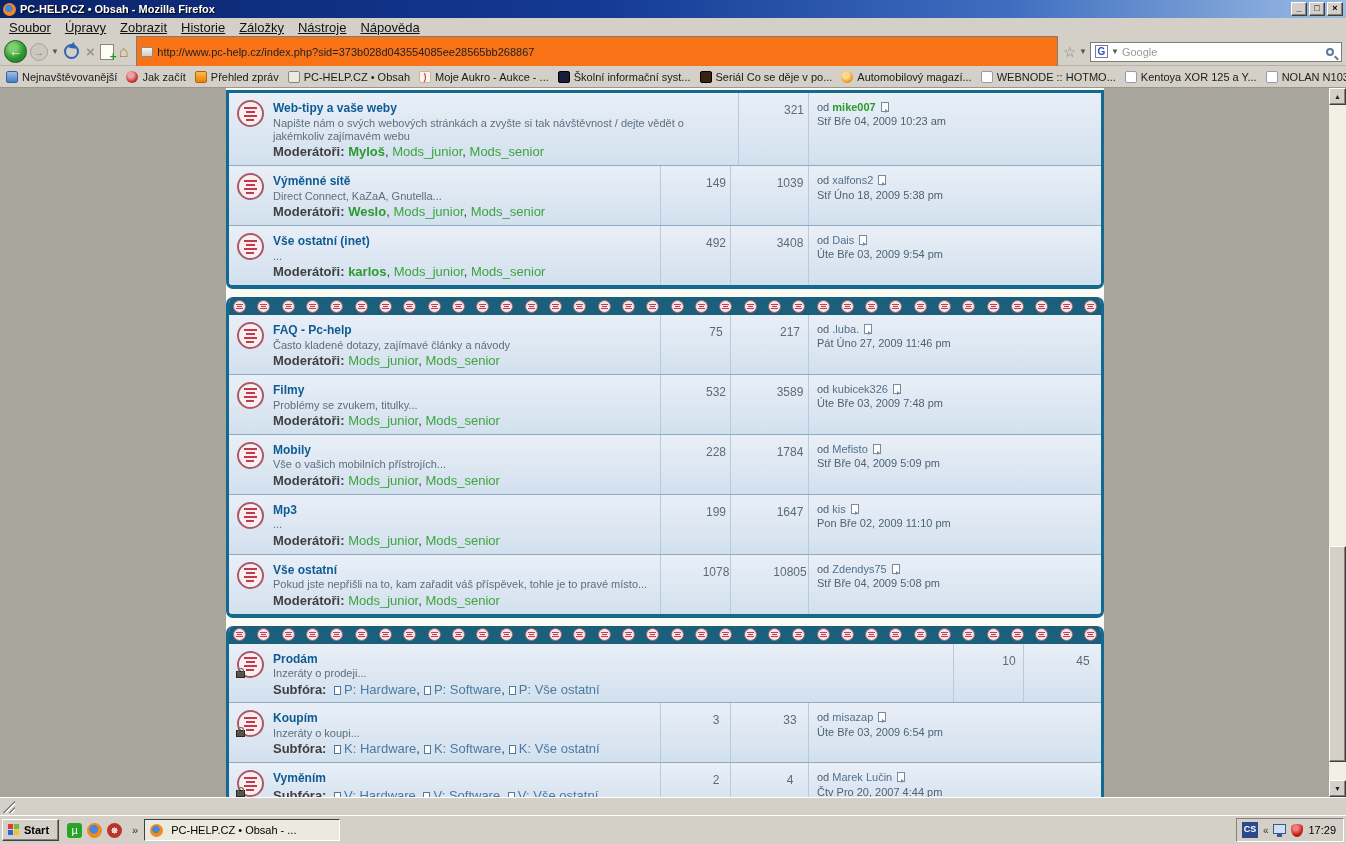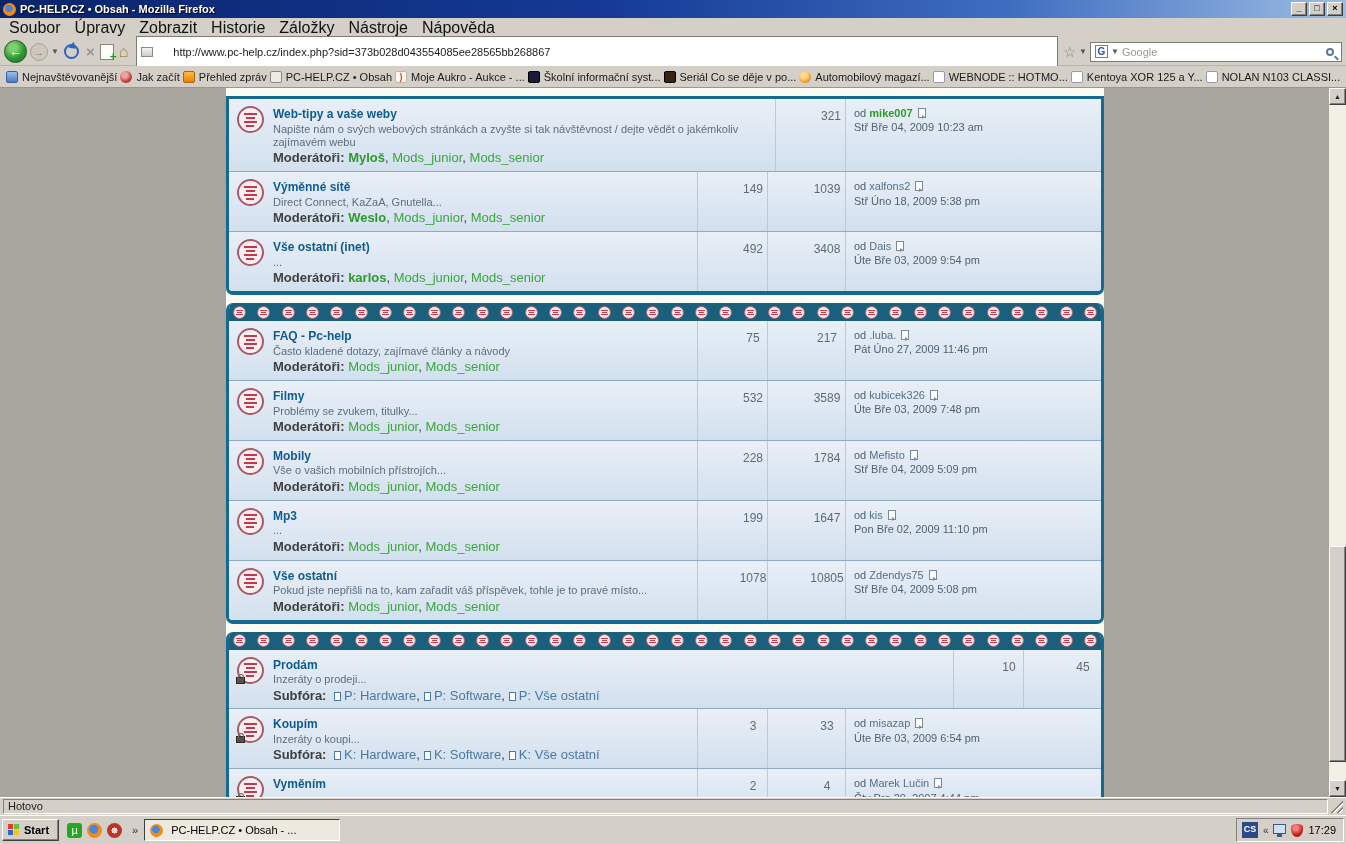--- a/index.html
+++ b/index.html
@@ -11,68 +11,68 @@
     background:linear-gradient(to right,#0a246a 0%,#143a96 45%,#3f6ec0 75%,#9cbce4 100%);
     display:flex; align-items:center; padding:0 3px; color:#fff; font-size:11px; font-weight:bold; }
   .ff-ball { width:13px; height:13px; border-radius:50%; flex:0 0 13px;
     background:radial-gradient(circle at 45% 42%, #4a86d8 0 36%, #f08a1d 37% 85%, #b85a10 86%); margin-right:4px; }
   .titlebar .ttl { flex:1; white-space:nowrap; overflow:hidden; text-shadow:1px 1px 1px #000; }
   .winbtns { display:flex; gap:2px; }
   .wbtn { width:16px; height:14px; background:#d4d0c8; border:1px solid; border-color:#fff #404040 #404040 #fff;
     box-shadow:inset -1px -1px 0 #808080; font-size:9px; line-height:11px; text-align:center; color:#000; font-weight:bold; }
 
   .menubar { position:absolute; top:18px; left:0; width:1346px; height:20px; background:#d4d0c8;
-    display:flex; align-items:center; font-size:16px; color:#111; padding-left:2px; }
+    display:flex; align-items:flex-start; font-size:13px; color:#111; padding-left:2px;text-decoration:underline; }
   .menubar .mi { padding:2px 7px; cursor:default; }
 
   .navbar { position:absolute; top:38px; left:0; width:1346px; height:28px; background:#d4d0c8;
     border-bottom:1px solid #b8b4aa; display:flex; align-items:center; padding:0 4px; gap:3px; }
   .backbtn { width:23px; height:23px; border-radius:50%; border:1px solid #1d5c1d;
     background:radial-gradient(circle at 38% 32%, #7fce6f 0 20%, #2f9a33 55%, #1c6c22 100%);
     color:#fff; font-weight:bold; font-size:13px; line-height:21px; text-align:center; }
   .fwdbtn { width:18px; height:18px; border-radius:50%; border:1px solid #a6a298; background:#ccc8be;
     color:#8b887e; font-weight:bold; font-size:11px; line-height:16px; text-align:center; }
   .caret { font-size:8px; color:#555; }
   .reloadbtn { width:15px; height:15px; border:2px solid #2f64b4; border-radius:50%; position:relative; margin:0 2px; }
   .reloadbtn::after { content:""; position:absolute; right:-3px; top:-2px; border:4px solid transparent; border-left:6px solid #2f64b4; transform:rotate(40deg); }
   .stopbtn { font-size:15px; font-weight:bold; color:#9a978c; padding:0 2px; }
   .newtabbtn { width:14px; height:16px; background:#fdfdf8; border:1px solid #8a887e; position:relative; }
   .newtabbtn::after { content:"+"; position:absolute; right:-4px; bottom:-5px; color:#1f9a1f; font-weight:bold; font-size:12px; }
   .homebtn { font-size:16px; color:#a5823c; padding:0 2px; line-height:16px; }
-  .urlbox { flex:1; height:32px; background:#ffffff; border:1px solid #7f7c72; display:flex; align-items:center; padding:0 4px; gap:20px; margin:0 3px; }
+  .urlbox { flex:1; height:32px; background:#f97316; border:1px solid #7f7c72; display:flex; align-items:center; padding:0 4px; gap:4px; margin:0 3px; }
   .favicon { width:12px; height:10px; border:1px solid #8a8a84; background:linear-gradient(#f4f4f0,#cfcfc8); flex:0 0 12px; }
   .urltext { font-size:11px; color:#222; white-space:nowrap; overflow:hidden; }
   .starbtn { font-size:14px; color:#7d7d77; }
   .searchbox { width:252px; height:20px; background:#fff; border:1px solid #7f7c72; display:flex; align-items:center; padding:0 4px; gap:3px; }
   .gicon { width:13px; height:13px; border:1px solid #77a; font-size:10px; font-weight:bold; color:#2a52b4; text-align:center; line-height:12px; }
   .searchph { flex:1; font-size:11px; color:#9a9a94; }
   .mag { width:8px; height:8px; border:2px solid #5a7a9a; border-radius:50%; position:relative; margin-right:3px; }
   .mag::after { content:""; position:absolute; width:5px; height:2px; background:#5a7a9a; transform:rotate(45deg); left:6px; top:7px; }
 
   .bookbar { position:absolute; top:66px; left:0; width:1346px; height:22px; background:#d4d0c8;
-    border-bottom:1px solid #9a968c; display:flex; align-items:center; padding:0 6px; gap:3px; overflow:hidden; }
+    border-bottom:1px solid #9a968c; display:flex; align-items:center; padding:0 6px; gap:9px; overflow:hidden; }
   .bm { display:flex; align-items:center; gap:4px; font-size:11px; color:#1a1a1a; white-space:nowrap; }
   .bmi { width:12px; height:12px; flex:0 0 12px; border-radius:2px; }
   .bmi.folder-blue{ background:linear-gradient(#9cc0ea,#4a7ac0); border:1px solid #3a62a0;}
   .bmi.firefox-red{ border-radius:50%; background:radial-gradient(circle at 40% 35%,#f0a0a0 0 25%,#c43c3c 60%,#8c1c1c);}
   .bmi.rss-orange{ background:linear-gradient(#ffba44,#e8820a); border:1px solid #b06408;}
   .bmi.page-gray{ background:#eceae2; border:1px solid #8a887e;}
   .bmi.aukro{ background:#fdf6ee; border:1px solid #c8b49a; color:#d44; font-size:9px; line-height:10px; text-align:center; font-weight:bold;}
   .bmi.dark-blue{ background:#1a1a3a; border:1px solid #000;}
   .bmi.dark-brown{ background:#3a2410; border:1px solid #000;}
   .bmi.orange-circle{ border-radius:50%; background:radial-gradient(circle at 40% 35%,#ffd98a 0 30%,#f09018 70%,#b86408);}
   .bmi.page-white{ background:#fff; border:1px solid #9a98b0;}
 
   
   .content { position:absolute; top:88px; left:0; width:1329px; height:709px; background:#a8a59c; overflow:hidden; }
   .page { position:absolute; left:226px; top:0; width:878px; height:709px; background:#fbfbf6; }
 
   .fsection { border-left:3px solid #15698e; border-right:3px solid #15698e; border-bottom:4px solid #15698e;
     border-radius:0 0 7px 7px; background:#fff; overflow:hidden; }
-  .fsection.first { margin-top:8px; border-top:3px solid #15698e; }
+  .fsection.first { margin-top:2px; border-top:3px solid #15698e; }
   .fsection.striped { margin-top:8px; border-radius:7px; }
   .strip { height:18px; background:#1a5f7c; display:flex; align-items:center; justify-content:space-between; padding:0 4px; }
   .mini { width:13px; height:13px; border-radius:50%; background:#f2e5e7; border:1px solid #a9626e;
     display:flex; flex-direction:column; justify-content:center; align-items:center; gap:1px; flex:0 0 13px; }
   .mini i { display:block; width:7px; height:1px; background:#c23b4e; }
   .mini i:nth-child(2){ width:5px; }
 
   .frow { display:flex; background:linear-gradient(#e9eff7,#d2e0ee); }
   .frow + .frow { border-top:1px solid #8fabc1; }
   .cell-icon { width:42px; display:flex; align-items:flex-start; justify-content:center; padding-top:7px; }
@@ -89,21 +89,21 @@
   .fdesc { font-size:11px; color:#5e6e7d; }
   .fmeta { font-size:13px; color:#3f3f3f; margin-top:1px; }
   .fmeta b.lbl { color:#3f3f3f; }
   .mod { text-decoration:none; }
   .mod.green { color:#3da53d; }
   .mod.bold-green { color:#2c9a2c; font-weight:bold; }
   .subdoc { display:inline-block; width:7px; height:9px; background:#fff; border:1px solid #4a7aa2; margin:0 3px 0 4px; vertical-align:-1px; }
   .sublink { color:#4a7aa2; text-decoration:none; }
   .cell-num { width:70px; border-left:1px solid #b9cadb; display:flex; justify-content:center; padding-top:10px; font-size:12px; color:#5d6b79;padding-left:41px; }
   .cell-num.posts { width:78px; }
-  .cell-last { width:256px; border-left:1px solid #b9cadb; padding:7px 8px; font-size:11px; color:#4f6272; line-height:1.3; }
+  .cell-last { width:293px; border-left:1px solid #b9cadb; padding:7px 8px; font-size:11px; color:#4f6272; line-height:1.3; }
   .lname { text-decoration:none; color:#53708c; }
   .lname.bold-green { color:#2c9a2c; font-weight:bold; }
   .pagedoc { display:inline-block; width:8px; height:10px; background:#fff; border:1px solid #7a8a9a; margin-left:5px; vertical-align:-1px; position:relative; }
   .pagedoc::after { content:""; position:absolute; right:-2px; bottom:-2px; border:2px solid transparent; border-left:3px solid #7a8a9a; }
 
   
   .vscroll { position:absolute; top:88px; right:0; width:17px; height:709px; background:#f2f0e4; }
   .sbtn { position:absolute; left:0; width:17px; height:17px; background:#d4d0c8; border:1px solid;
     border-color:#fff #404040 #404040 #fff; box-shadow:inset -1px -1px 0 #808080; font-size:7px; color:#222;
     text-align:center; line-height:15px; }
@@ -797,21 +797,20 @@
     </div>
 </div>
 
 <div class="vscroll">
   <span class="sbtn up">▲</span>
   <span class="sthumb"></span>
   <span class="sbtn down">▼</span>
 </div>
 
 <div class="statusbar">
-  <span class="statusfield">Hotovo</span>
   <span class="grip"></span>
 </div>
 
 <div class="taskbar">
   <span class="startbtn">
     <span class="flag">
         <i></i>
         <i></i>
         <i></i>
         <i></i>

